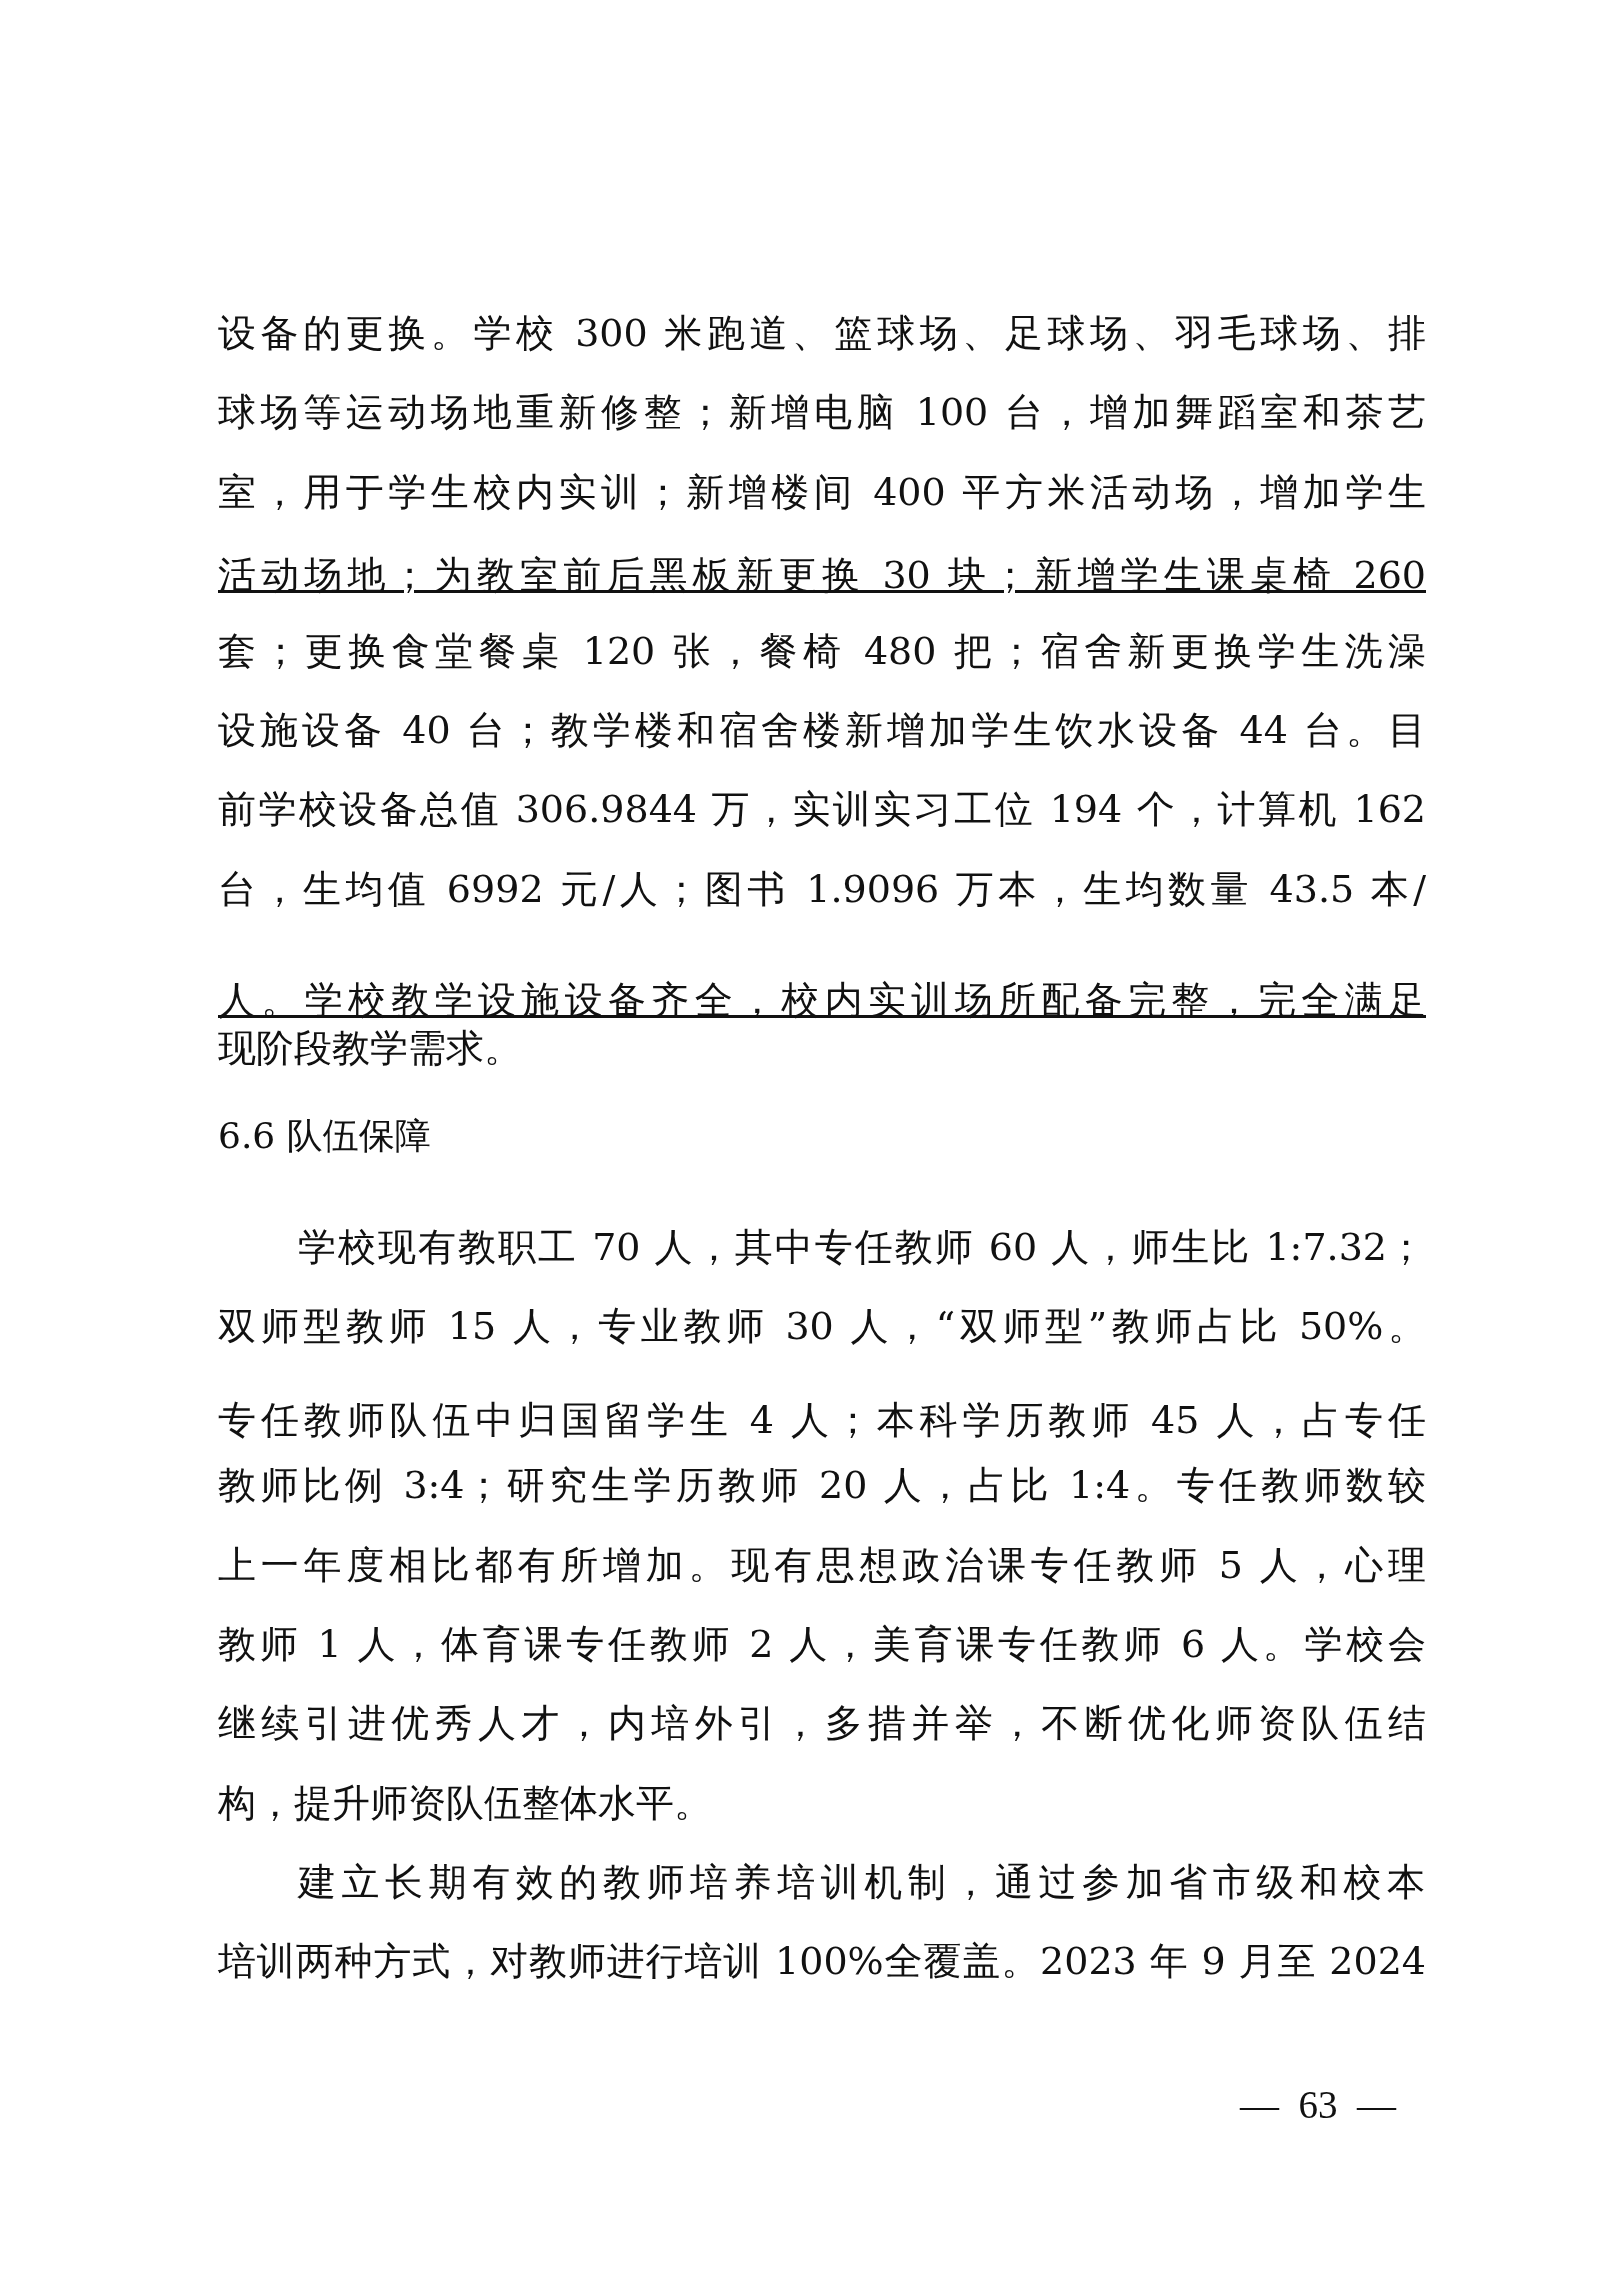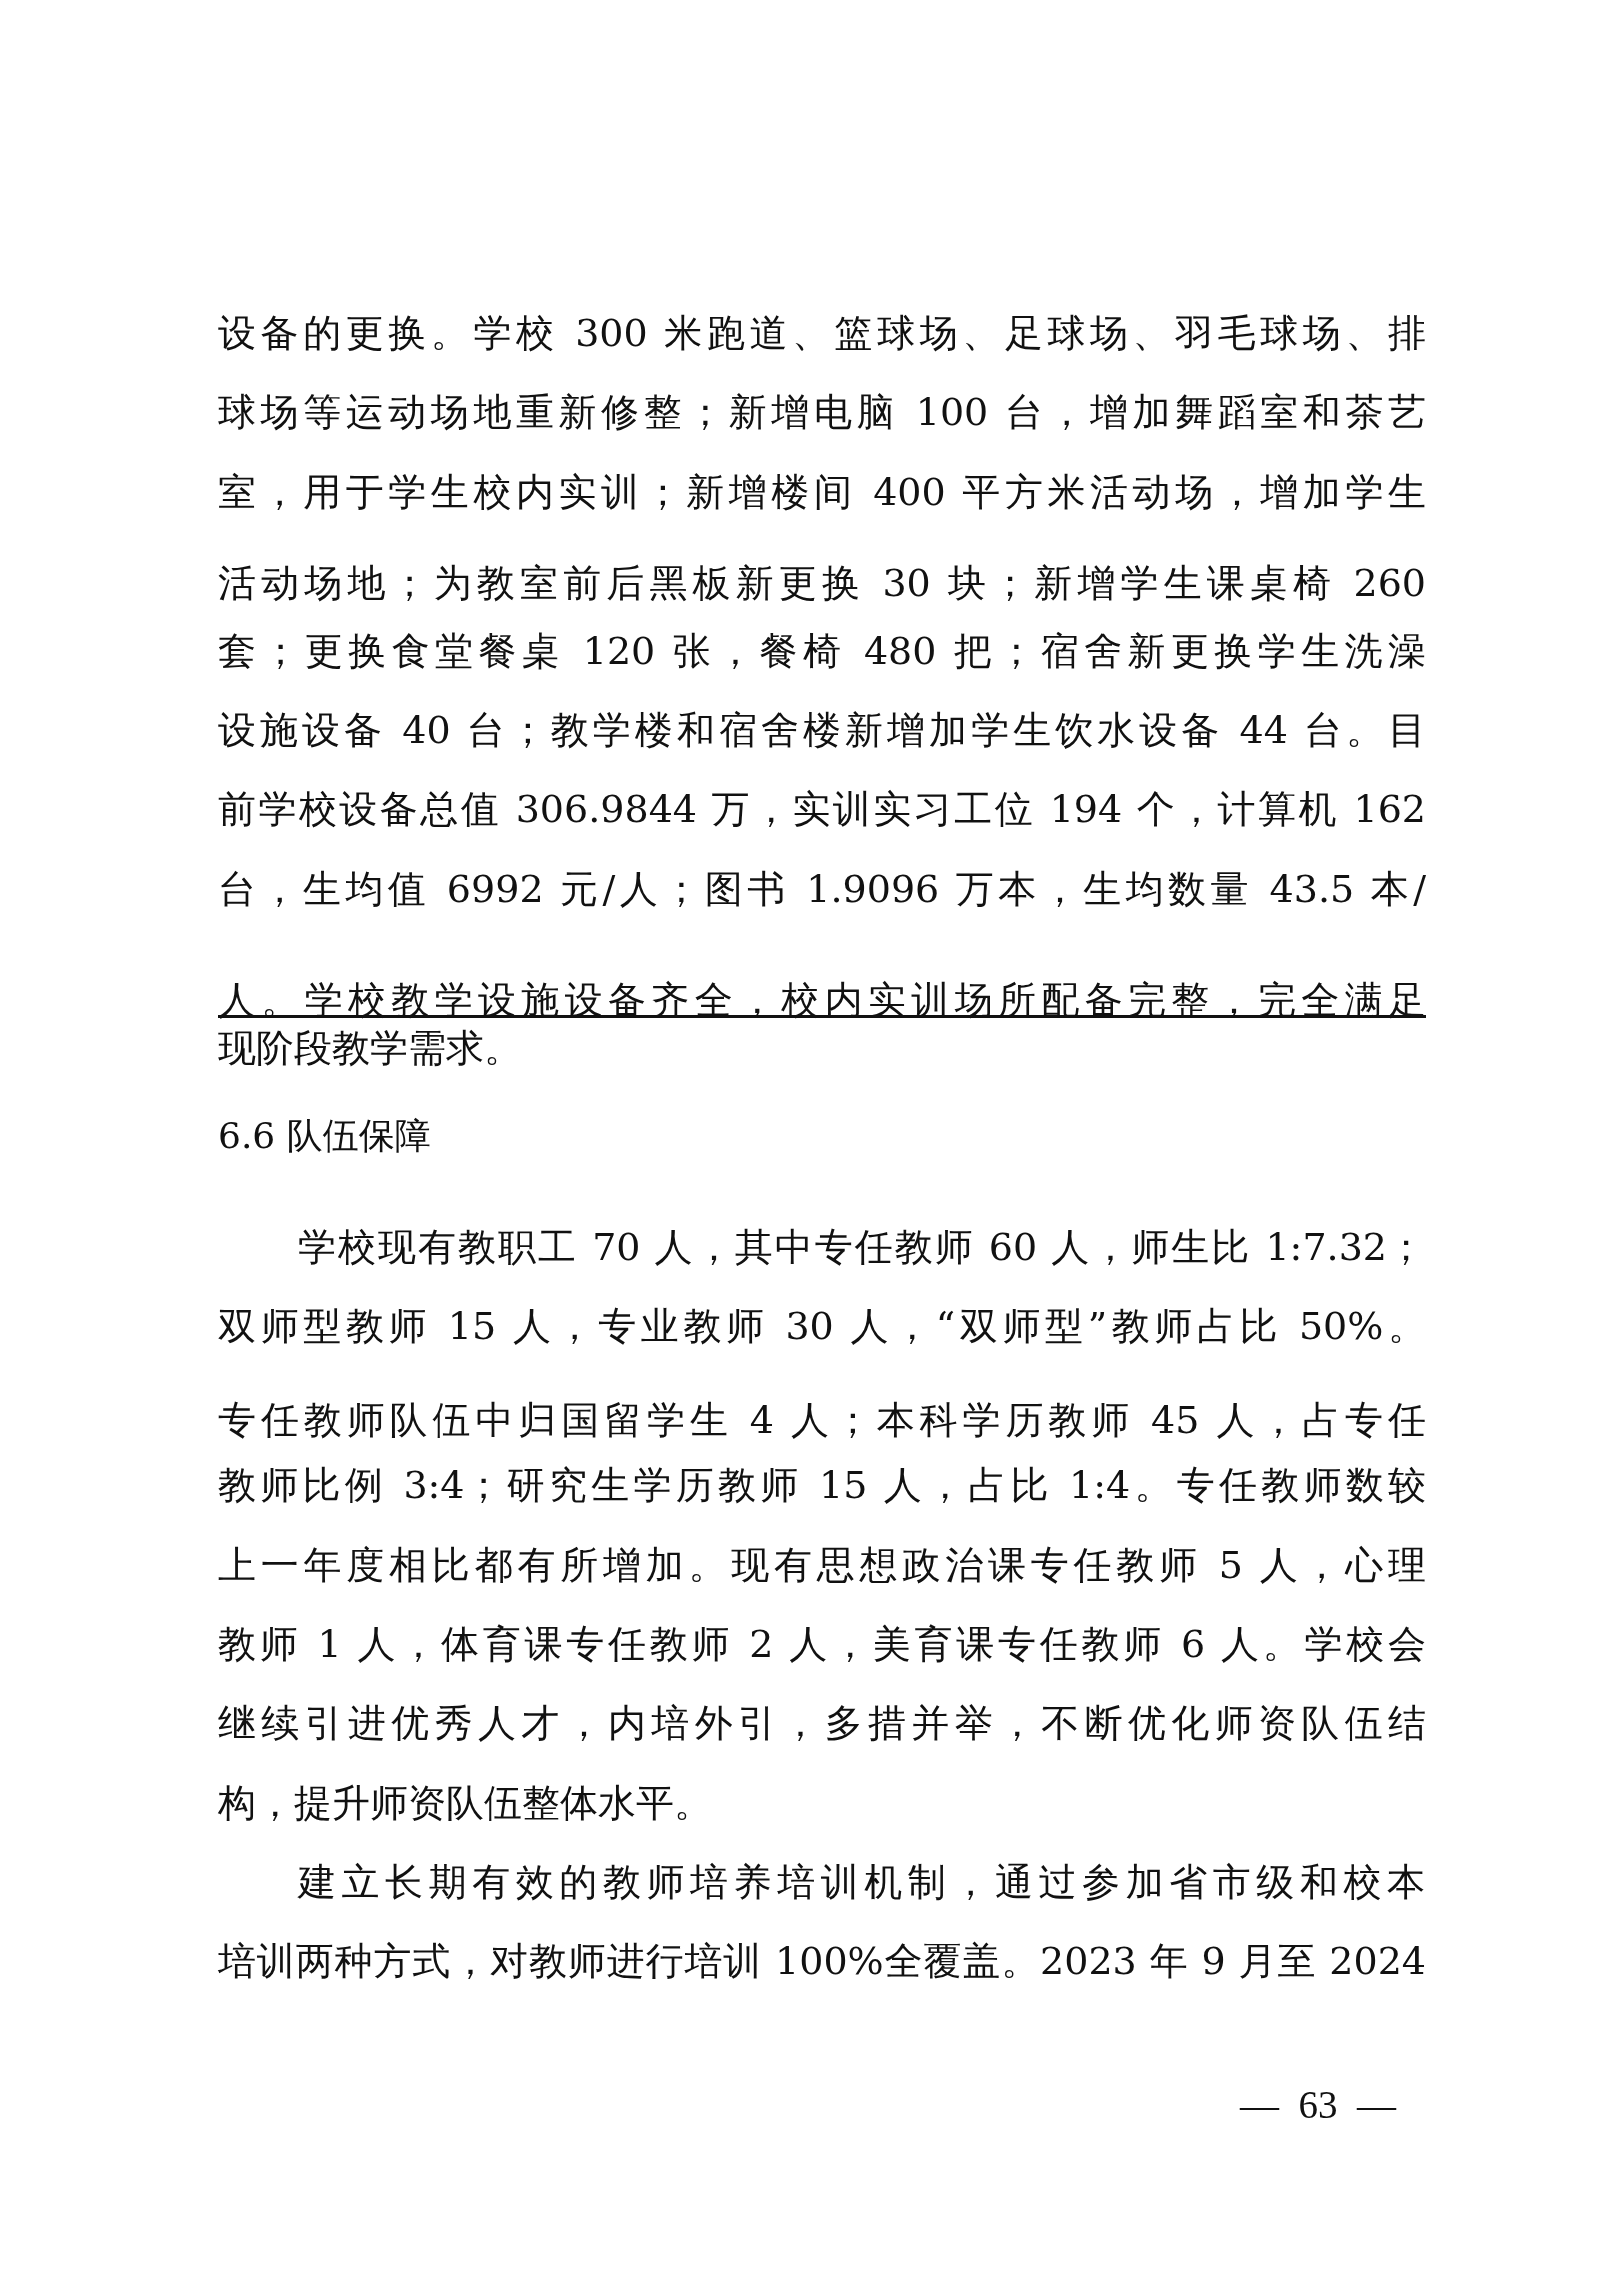--- a/index.html
+++ b/index.html
@@ -65,36 +65,36 @@
 </style>
 </head>
 <body>
 
 <div class="page">
 
   <div class="body-block" style="top:294px;">
     <div class="line" style="top:0px;">设备的更换。学校 300 米跑道、篮球场、足球场、羽毛球场、排</div>
     <div class="line" style="top:79px;">球场等运动场地重新修整；新增电脑 100 台，增加舞蹈室和茶艺</div>
     <div class="line" style="top:159px;">室，用于学生校内实训；新增楼间 400 平方米活动场，增加学生</div>
-    <div class="line" style="top:250px;">活动场地；为教室前后黑板新更换 30 块；新增学生课桌椅 260</div>
+    <div class="line" style="top:242px;text-decoration:underline;">活动场地；为教室前后黑板新更换 30 块；新增学生课桌椅 260</div>
     <div class="line" style="top:318px;">套；更换食堂餐桌 120 张，餐椅 480 把；宿舍新更换学生洗澡</div>
     <div class="line" style="top:397px;">设施设备 40 台；教学楼和宿舍楼新增加学生饮水设备 44 台。目</div>
     <div class="line" style="top:476px;">前学校设备总值 306.9844 万，实训实习工位 194 个，计算机 162</div>
     <div class="line" style="top:556px;">台，生均值 6992 元/人；图书 1.9096 万本，生均数量 43.5 本/</div>
     <div class="line" style="top:667px;text-decoration:underline;">人。学校教学设施设备齐全，校内实训场所配备完整，完全满足</div>
     <div class="line last" style="top:715px;">现阶段教学需求。</div>
   </div>
 
   <div class="heading" style="top:1106px;">6.6 队伍保障</div>
 
   <div class="body-block" style="top:1208px;">
     <div class="line indent" style="top:0px;">学校现有教职工 70 人，其中专任教师 60 人，师生比 1:7.32；</div>
     <div class="line" style="top:79px;">双师型教师 15 人，专业教师 30 人，“双师型”教师占比 50%。</div>
     <div class="line" style="top:173px;">专任教师队伍中归国留学生 4 人；本科学历教师 45 人，占专任</div>
-    <div class="line" style="top:238px;">教师比例 3:4；研究生学历教师 15 人，占比 1:4。专任教师数较</div>
+    <div class="line" style="top:238px;">教师比例 3:4；研究生学历教师 20 人，占比 1:4。专任教师数较</div>
     <div class="line" style="top:318px;">上一年度相比都有所增加。现有思想政治课专任教师 5 人，心理</div>
     <div class="line" style="top:397px;">教师 1 人，体育课专任教师 2 人，美育课专任教师 6 人。学校会</div>
     <div class="line" style="top:476px;">继续引进优秀人才，内培外引，多措并举，不断优化师资队伍结</div>
     <div class="line last" style="top:556px;">构，提升师资队伍整体水平。</div>
   </div>
 
   <div class="body-block" style="top:1843px;">
     <div class="line indent" style="top:0px;">建立长期有效的教师培养培训机制，通过参加省市级和校本</div>
     <div class="line" style="top:79px;">培训两种方式，对教师进行培训 100%全覆盖。2023 年 9 月至 2024</div>
   </div>

